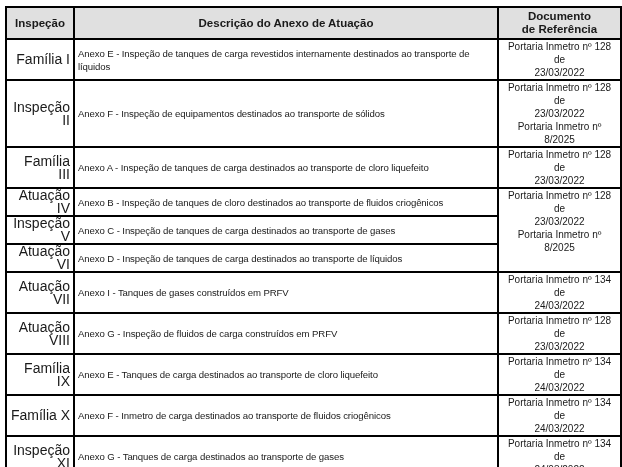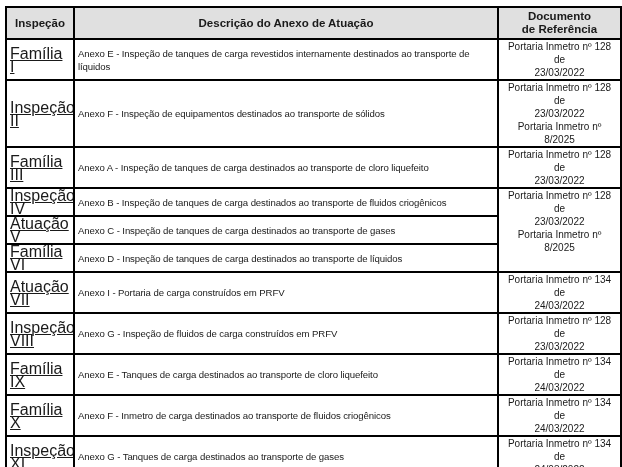--- a/index.html
+++ b/index.html
@@ -19,21 +19,21 @@
   }
   th {
     background: #e0e0e0;
     font-weight: bold;
     font-size: 11.5px;
     text-align: center;
     vertical-align: middle;
   }
   th.doc { line-height: 16px; margin-top: 12px; }
   td.fam {
-    text-align: left; font-size: 16px; vertical-align: middle; padding: 0 2px; text-decoration: underline;
+    text-align: right; font-size: 14px; vertical-align: middle; padding: 0 2px;
   }
   td.desc {
     font-size: 9.6px; vertical-align: middle; letter-spacing: -0.1px;
     font-family: "Liberation Sans", sans-serif;
     transform-origin: left;
     margin-top: 8px;
   }
   td.ref {
     text-align: center; font-size: 10px; vertical-align: top; line-height: 12.5px;
     padding-top: 0;
@@ -86,50 +86,50 @@
     <tr style="height:27px">
       <td class="fam">Família III</td>
       <td class="desc" colspan="3">Anexo A - Inspeção de tanques de carga destinados ao transporte de cloro liquefeito</td>
       <td class="ref">
         <span class="line">Portaria Inmetro nº 128 de</span>
         <span class="line">23/03/2022</span>
       </td>
     </tr>
 
     <tr style="height:13px">
-      <td class="fam">Inspeção IV</td>
-      <td class="desc" colspan="3">Anexo B - Inspeção de tanques de carga destinados ao transporte de fluidos criogênicos</td>
+      <td class="fam">Atuação IV</td>
+      <td class="desc" colspan="3">Anexo B - Inspeção de tanques de cloro destinados ao transporte de fluidos criogênicos</td>
       <td class="ref" rowspan="3">
         <span class="line">Portaria Inmetro nº 128 de</span>
         <span class="line">23/03/2022</span>
         <span class="line">Portaria Inmetro nº 8/2025</span>
       </td>
     </tr>
 
     <tr style="height:13px">
-      <td class="fam">Atuação V</td>
+      <td class="fam">Inspeção V</td>
       <td class="desc" colspan="3">Anexo C - Inspeção de tanques de carga destinados ao transporte de gases</td>
     </tr>
 
     <tr style="height:13px">
-      <td class="fam">Família VI</td>
+      <td class="fam">Atuação VI</td>
       <td class="desc" colspan="3">Anexo D - Inspeção de tanques de carga destinados ao transporte de líquidos</td>
     </tr>
 
     <tr style="height:28px">
       <td class="fam">Atuação VII</td>
-      <td class="desc" colspan="3">Anexo I - Portaria de carga construídos em PRFV</td>
+      <td class="desc" colspan="3">Anexo I - Tanques de gases construídos em PRFV</td>
       <td class="ref">
         <span class="line">Portaria Inmetro nº 134 de</span>
         <span class="line">24/03/2022</span>
       </td>
     </tr>
 
     <tr style="height:27px">
-      <td class="fam">Inspeção VIII</td>
+      <td class="fam">Atuação VIII</td>
       <td class="desc" colspan="3">Anexo G - Inspeção de fluidos de carga construídos em PRFV</td>
       <td class="ref">
         <span class="line">Portaria Inmetro nº 128 de</span>
         <span class="line">23/03/2022</span>
       </td>
     </tr>
 
     <tr style="height:27px">
       <td class="fam">Família IX</td>
       <td class="desc" colspan="3">Anexo E - Tanques de carga destinados ao transporte de cloro liquefeito</td>

